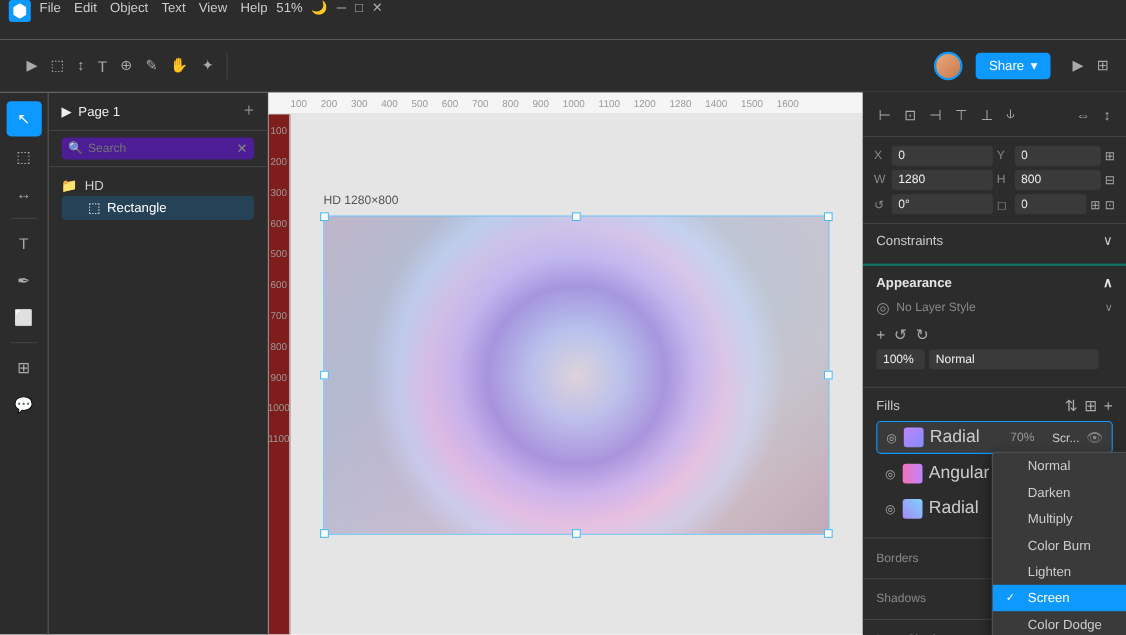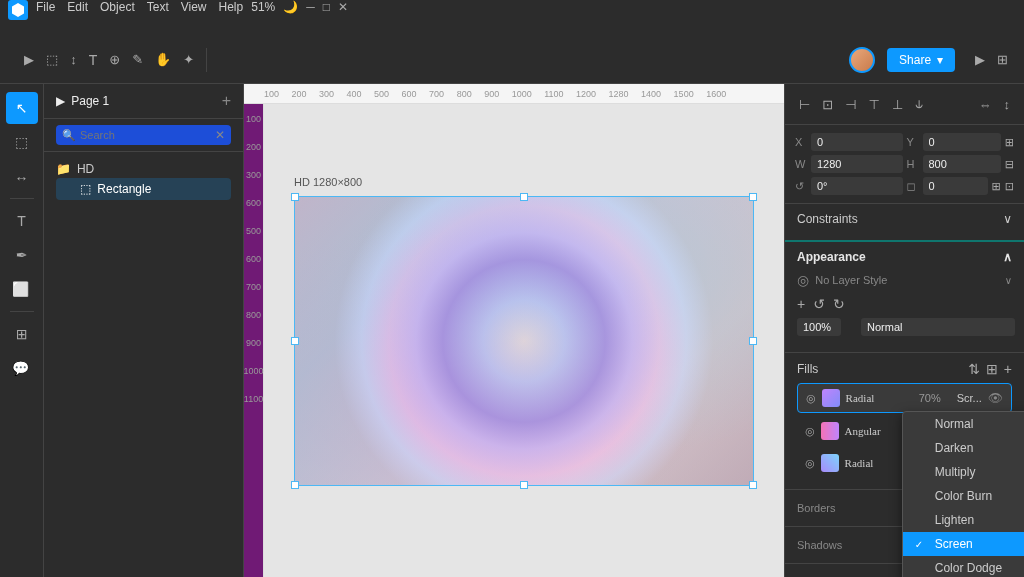--- a/index.html
+++ b/index.html
@@ -17,31 +17,31 @@
     .main { display: flex; flex: 1; overflow: hidden; }
     .tool-btn { width: 32px; height: 32px; display: flex; align-items: center; justify-content: center; border-radius: 4px; cursor: pointer; color: #aaa; font-size: 14px; }
     .tool-btn.active { background: #0d99ff; color: white; }
     .tool-divider { width: 24px; height: 1px; background: #444; margin: 4px 0; }
 
     
     .sidebar-left { width: 200px; background: #2c2c2c; border-right: 1px solid #444; display: flex; flex-direction: column; flex-shrink: 0; }
     .sidebar-header { padding: 8px 12px; display: flex; align-items: center; justify-content: space-between; border-bottom: 1px solid #444; }
     .sidebar-page { display: flex; align-items: center; gap: 6px; color: #eee; font-size: 12px; }
     .sidebar-search { padding: 6px 12px; border-bottom: 1px solid #444; position: relative; }
-    .sidebar-search input { width: 100%; background: #1d4ed8; border: none; border-radius: 4px; padding: 4px 8px 4px 24px; color: #ccc; font-size: 11px; outline: none; }
+    .sidebar-search input { width: 100%; background: #4c1d95; border: none; border-radius: 4px; padding: 4px 8px 4px 24px; color: #ccc; font-size: 11px; outline: none; }
     .search-icon-wrap { position: absolute; left: 18px; top: 50%; transform: translateY(-50%); color: #888; font-size: 11px; }
     .sidebar-section { padding: 8px 12px; }
     .sidebar-folder { display: flex; align-items: center; gap: 6px; color: #ccc; font-size: 12px; padding: 2px 0; }
     .layer-item { display: flex; align-items: center; gap: 6px; color: #fff; font-size: 12px; padding: 4px 8px 4px 24px; border-radius: 4px; cursor: pointer; }
     .layer-item.selected { background: #0d99ff33; }
 
     
     .canvas-area { flex: 1; background: #e8e8e8; position: relative; overflow: hidden; }
     .ruler-top { position: absolute; top: 0; left: 0; right: 0; height: 20px; background: #f5f5f5; border-bottom: 1px solid #ddd; display: flex; align-items: center; padding-left: 20px; font-size: 9px; color: #999; }
-    .ruler-left { position: absolute; top: 20px; left: 0; width: 20px; bottom: 0; background: #701a75; border-right: 1px solid #ddd; }
+    .ruler-left { position: absolute; top: 20px; left: 0; width: 20px; bottom: 0; background: #7f1d1d; border-right: 1px solid #ddd; }
     .canvas-content { position: absolute; top: 20px; left: 20px; right: 0; bottom: 0; display: flex; align-items: center; justify-content: center; }
     .frame-label { position: absolute; top: 30px; left: 50px; font-size: 11px; color: #666; }
     .canvas-frame { position: relative; width: 460px; height: 290px; border: 1px solid #4cb8f5; }
     .canvas-image { width: 100%; height: 100%; background: radial-gradient(circle at 50% 50%, #e8d5f5 0%, #c4a8e8 15%, #9b85d4 25%, #a8c8e8 35%, #d4e8f5 45%, #b8d8c8 55%, #f0c8d8 65%, #e8a8c0 75%, #d48ab0 85%, #c070a0 100%); }
     .handle { position: absolute; width: 8px; height: 8px; background: white; border: 1px solid #4cb8f5; }
     .handle.tl { top: -4px; left: -4px; }
     .handle.tr { top: -4px; right: -4px; }
     .handle.bl { bottom: -4px; left: -4px; }
     .handle.br { bottom: -4px; right: -4px; }
     .handle.tm { top: -4px; left: calc(50% - 4px); }
@@ -52,33 +52,33 @@
     
     .right-panel { width: 240px; background: #2c2c2c; border-left: 1px solid #444; display: flex; flex-direction: column; flex-shrink: 0; overflow-y: auto; }
     .right-panel::-webkit-scrollbar { width: 4px; }
     .right-panel::-webkit-scrollbar-thumb { background: #555; }
     .panel-section-header { display: flex; align-items: center; justify-content: space-between; color: #ccc; font-size: 12px; font-weight: 500; margin-bottom: 6px; cursor: pointer; }
     .panel-input { background: #3a3a3a; border: none; border-radius: 3px; padding: 3px 6px; color: #eee; font-size: 11px; width: 56px; outline: none; }
 
     .appearance-section { padding: 8px 12px; border-bottom: 1px solid #444; }
     .appearance-header { display: flex; align-items: center; justify-content: space-between; color: #e5e5e5; font-size: 12px; font-weight: 600; margin-bottom: 8px; }
     .no-layer-style { display: flex; align-items: center; gap: 6px; color: #888; font-size: 11px; margin-bottom: 8px; cursor: pointer; }
-    .opacity-blend-row { display: flex; align-items: center; gap: 20px; color: #ccc; font-size: 11px; margin-bottom: 8px; }
+    .opacity-blend-row { display: flex; align-items: center; gap: 4px; color: #ccc; font-size: 11px; margin-bottom: 8px; }
     .opacity-input { background: #3a3a3a; border: none; border-radius: 3px; padding: 3px 6px; color: #eee; font-size: 11px; width: 44px; outline: none; }
     .blend-select { background: #3a3a3a; border: none; border-radius: 3px; padding: 3px 6px; color: #eee; font-size: 11px; cursor: pointer; outline: none; }
 
     .fills-section { padding: 8px 12px; border-bottom: 1px solid #444; }
     .fills-header { display: flex; align-items: center; justify-content: space-between; color: #ccc; font-size: 12px; font-weight: 500; margin-bottom: 6px; }
     .fills-actions { display: flex; gap: 6px; align-items: center; }
     .fills-icon-btn { color: #aaa; font-size: 14px; cursor: pointer; background: none; border: none; }
 
     .fill-item { display: flex; align-items: center; gap: 6px; padding: 4px 0; background: #3a3a3a; border-radius: 4px; padding: 5px 8px; margin-bottom: 4px; border: 1px solid #0d99ff; }
     .fill-item-normal { border: none; }
     .fill-color-preview { width: 18px; height: 18px; border-radius: 3px; flex-shrink: 0; }
-    .fill-type { color: #ccc; font-size: 11px; flex: 1; font-family: Liberation Serif, serif; }
+    .fill-type { color: #ccc; font-size: 16px; flex: 1; }
     .fill-opacity { color: #999; font-size: 11px; width: 32px; }
     .fill-blend { color: #999; font-size: 11px; width: 36px; }
     .fill-eye { color: #888; font-size: 12px; cursor: pointer; }
     .blend-dropdown { position: absolute; top: 100%; right: 0; background: #3a3a3a; border: 1px solid #555; border-radius: 4px; z-index: 100; width: 130px; box-shadow: 0 4px 12px rgba(0,0,0,0.5); }
     .blend-option { padding: 5px 12px; color: #ccc; font-size: 12px; cursor: pointer; display: flex; align-items: center; gap: 8px; }
     .blend-option.selected { background: #0d99ff; color: white; }
     .blend-check { font-size: 10px; width: 12px; }
 
     .section-group { padding: 6px 12px; border-bottom: 1px solid #444; }
     .section-row { display: flex; align-items: center; justify-content: space-between; color: #888; font-size: 11px; padding: 3px 0; }

